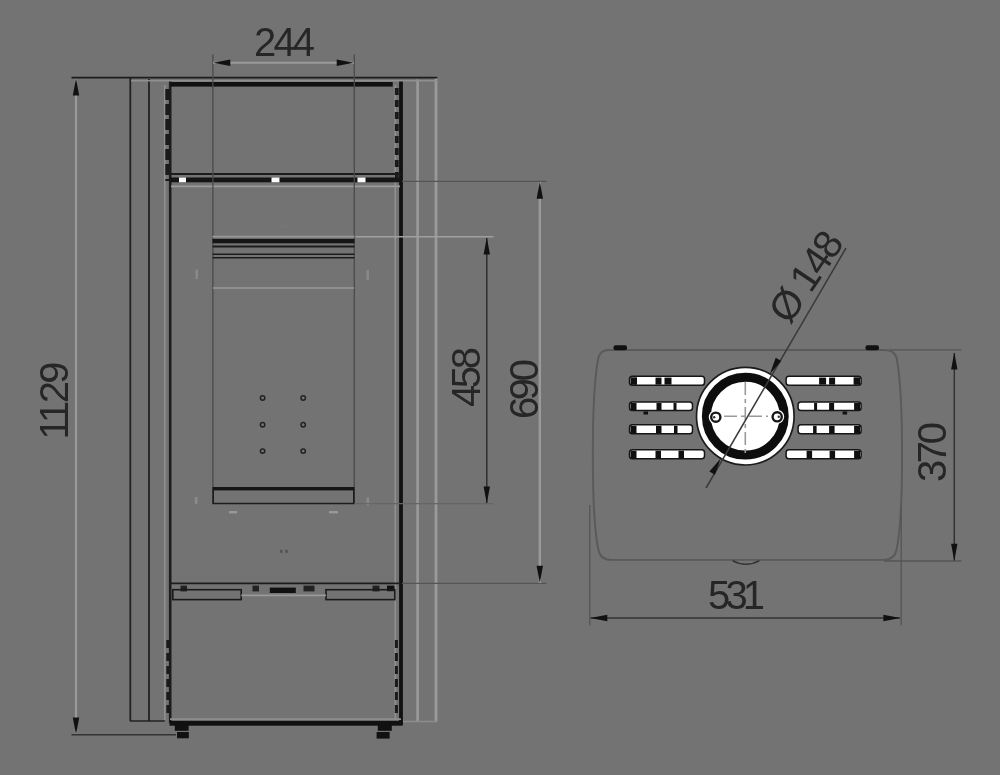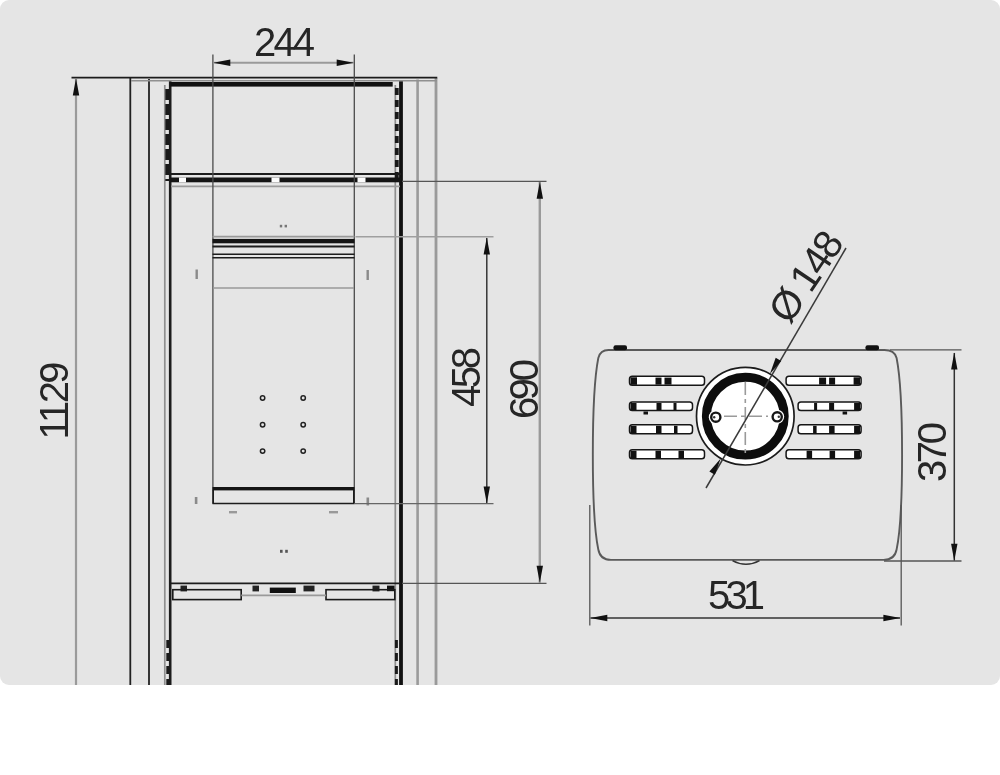--- a/index.html
+++ b/index.html
@@ -1,16 +1,16 @@
 <!DOCTYPE html>
 <html><head>
 <meta charset="utf-8">
 <style>
   html,body{margin:0;padding:0;background:#ffffff;}
-  .page{width:1000px;height:685px;background:#e5e5e5;font-family:"Liberation Sans", sans-serif;border-radius:9px;}
+  .page{width:1000px;height:775px;background:#737373;font-family:"Liberation Sans", sans-serif;}
   text{font-family:"Liberation Sans", sans-serif; fill:#262626;}
 </style>
 </head>
 <body>
 <div class="page">
 <svg width="1000" height="775" viewBox="0 0 1000 775" xmlns="http://www.w3.org/2000/svg">
 
 <line x1="130.3" y1="77.6" x2="130.3" y2="721" stroke="#222" stroke-width="1.8"></line>
 
 <line x1="149" y1="79" x2="149" y2="721" stroke="#222" stroke-width="1.8"></line>

